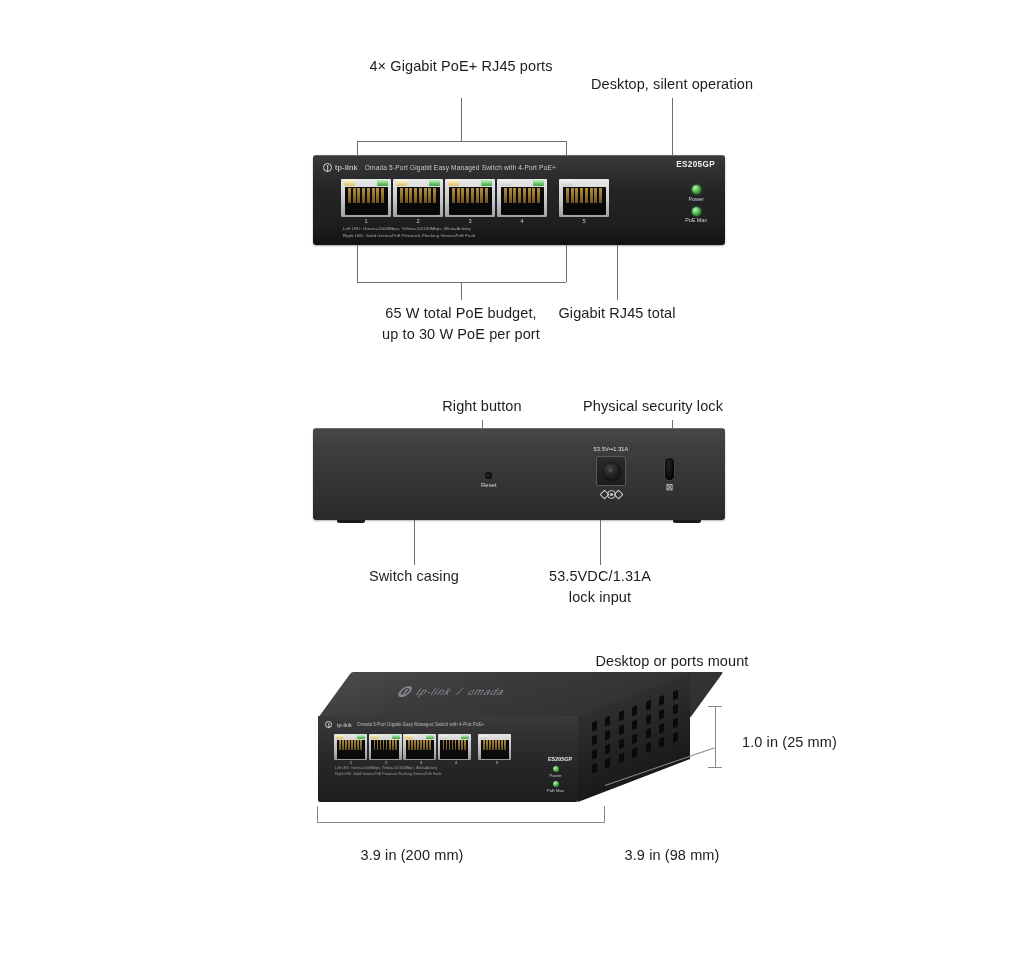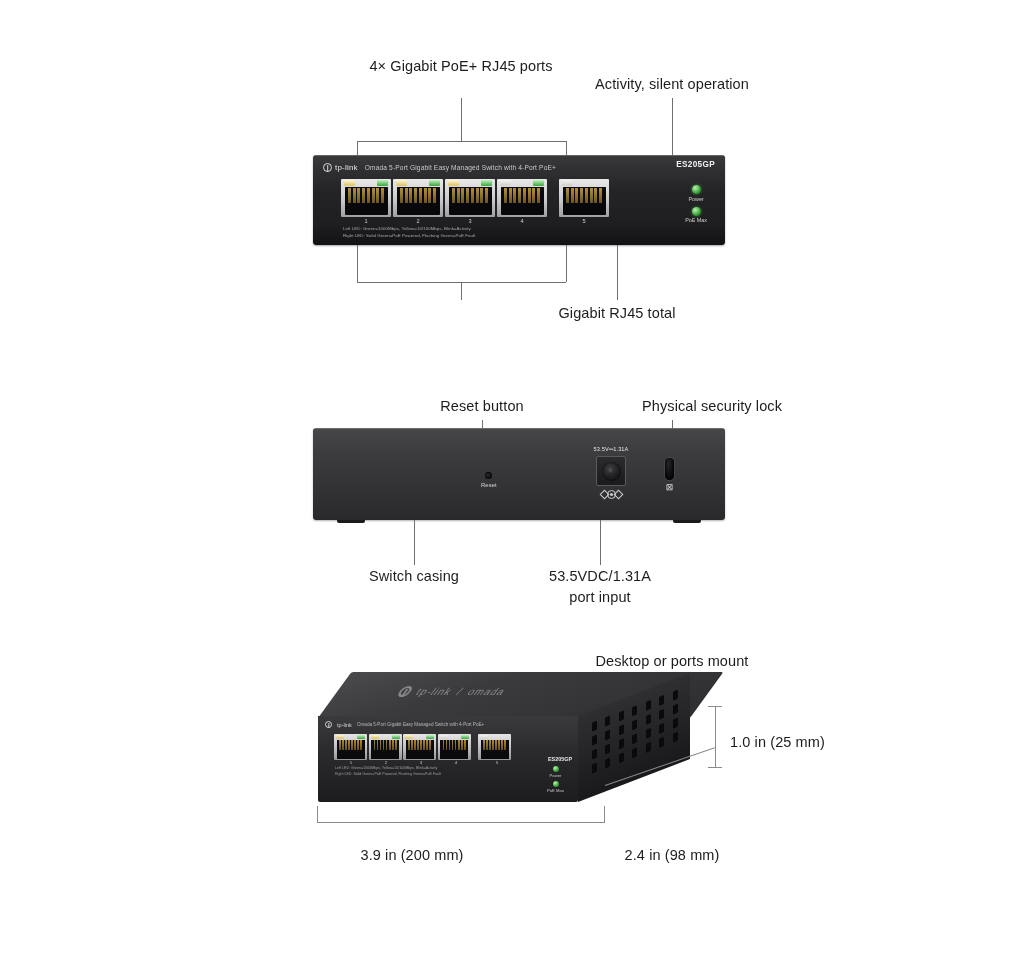--- a/index.html
+++ b/index.html
@@ -18,21 +18,21 @@
   
   .callout {
     position: absolute;
     font-size: 14.5px;
     color: #1d1d1f;
     line-height: 1.45;
     white-space: pre-line;
     letter-spacing: .1px;
   }
   .callout.c { text-align: center; transform: translateX(-50%); }
-  .callout.l { text-align: left; }
+  .callout.l { text-align: left; margin-left: 12px; }
 
   
   .ln { position: absolute; background: #6f6f72; }
   .ln.v { width: 1px; }
   .ln.h { height: 1px; }
 
   
   .front {
     position: absolute;
     left: 313px; top: 155px;
@@ -242,21 +242,21 @@
 
   .dimline { position:absolute; background:#8a8a8e; }
   .dimtick { position:absolute; background:#8a8a8e; }
 </style>
 </head>
 <body>
 
 <div id="page">
 
   <div class="callout c" style="left:461px; top:56px;text-align:center;">4× Gigabit PoE+ RJ45 ports</div>
-  <div class="callout c" style="left:672px; top:74px;">Activity, silent operation</div>
+  <div class="callout c" style="left:672px; top:74px;">Desktop, silent operation</div>
 
   <div class="ln v" style="left:461px; top:98px; height:43px;"></div>
   <div class="ln h" style="left:357px; top:141px; width:209px;"></div>
   <div class="ln v" style="left:357px; top:141px; height:15px;"></div>
   <div class="ln v" style="left:566px; top:141px; height:15px;"></div>
   <div class="ln v" style="left:672px; top:98px; height:58px;"></div>
 
   <div class="front">
     <div class="brandrow">
       <span class="tplogo">
@@ -374,24 +374,26 @@
       <div class="lbl">PoE Max</div>
     </div>
   </div>
 
   <div class="ln v" style="left:357px; top:245px; height:37px;"></div>
   <div class="ln v" style="left:566px; top:245px; height:37px;"></div>
   <div class="ln h" style="left:357px; top:282px; width:209px;"></div>
   <div class="ln v" style="left:461px; top:282px; height:18px;"></div>
   <div class="ln v" style="left:617px; top:245px; height:55px;"></div>
 
+  <div class="callout c" style="left:461px; top:303px;">65 W total PoE budget,
+up to 30 W PoE per port</div>
   <div class="callout c" style="left:617px; top:303px;">Gigabit RJ45 total</div>
 
-  <div class="callout c" style="left:482px; top:396px;">Reset button</div>
-  <div class="callout c" style="left:712px; top:396px;">Physical security lock</div>
+  <div class="callout c" style="left:482px; top:396px;">Right button</div>
+  <div class="callout c" style="left:653px; top:396px;">Physical security lock</div>
 
   <div class="ln v" style="left:482px; top:420px; height:52px;"></div>
   <div class="ln v" style="left:672px; top:420px; height:40px;"></div>
 
   <div class="rear">
     <div class="foot" style="left:24px;"></div>
     <div class="foot" style="right:24px;"></div>
 
     <div class="reset">
       <div class="hole"></div>
@@ -418,21 +420,21 @@
       <div class="slot"></div>
       <div class="glyph">⊠</div>
     </div>
   </div>
 
   <div class="ln v" style="left:414px; top:520px; height:45px;"></div>
   <div class="ln v" style="left:600px; top:520px; height:45px;"></div>
 
   <div class="callout c" style="left:414px; top:566px;">Switch casing</div>
   <div class="callout c" style="left:600px; top:566px;">53.5VDC/1.31A
-port input</div>
+lock input</div>
 
   <div class="callout c" style="left:672px; top:651px;">Desktop or ports mount</div>
   <div class="ln v" style="left:672px; top:675px; height:32px;"></div>
 
   <div class="iso">
     <div class="iso-top"></div>
     <div class="iso-topbrand">
       <span class="mark"></span>
       <span class="t">tp-link</span>
       <span class="t">/</span>
@@ -594,15 +596,15 @@
   <div class="dimtick" style="left:708px; top:767px; width:14px; height:1px;"></div>
   <div class="callout l" style="left:730px; top:732px;">1.0 in (25 mm)</div>
 
   <div class="dimline" style="left:317px; top:822px; width:288px; height:1px;"></div>
   <div class="dimtick" style="left:317px; top:806px; width:1px; height:16px;"></div>
   <div class="dimtick" style="left:604px; top:806px; width:1px; height:16px;"></div>
   <div class="callout c" style="left:412px; top:845px;">3.9 in (200 mm)</div>
 
   <div class="dimline" style="left:605px; top:785px; width:116px; height:1px;
        transform: rotate(-19deg); transform-origin: left center;"></div>
-  <div class="callout c" style="left:672px; top:845px;">2.4 in (98 mm)</div>
+  <div class="callout c" style="left:672px; top:845px;">3.9 in (98 mm)</div>
 
 </div>
 
 </body></html>

